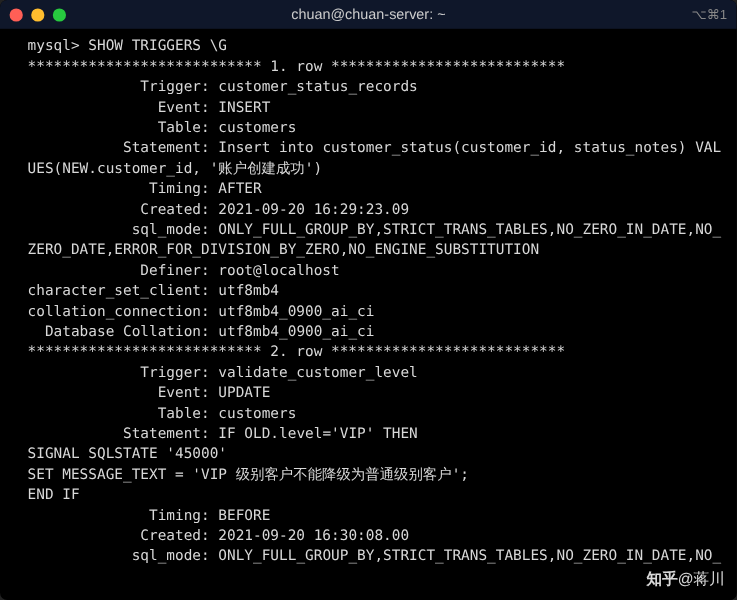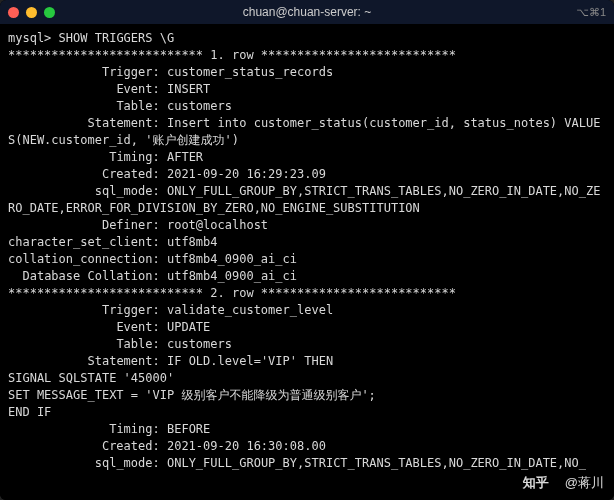--- a/index.html
+++ b/index.html
@@ -63,31 +63,32 @@
   .terminal {
     flex: 1 1 auto;
     background: #000;
     color: #d8d8d8;
     font-size: 12px;
     line-height: 17px;
     padding: 6px 8px 0 8px;
     white-space: pre-wrap;
     word-break: break-all;
     overflow: hidden;
+    margin-left: 15px;
   }
   .watermark {
     position: absolute;
     right: 10px;
     bottom: 8px;
     color: rgba(255,255,255,0.85);
     font-family: -apple-system, Helvetica, Arial, sans-serif;
     font-size: 13px;
     display: flex;
     align-items: center;
-    gap: 16px;
+    gap: 0;
     text-shadow: 0 0 3px rgba(0,0,0,0.8);
     pointer-events: none;
   }
   .zhihu-logo {
     font-weight: bold;
     font-size: 13px;
   }
 </style>
 </head>
 <body>

